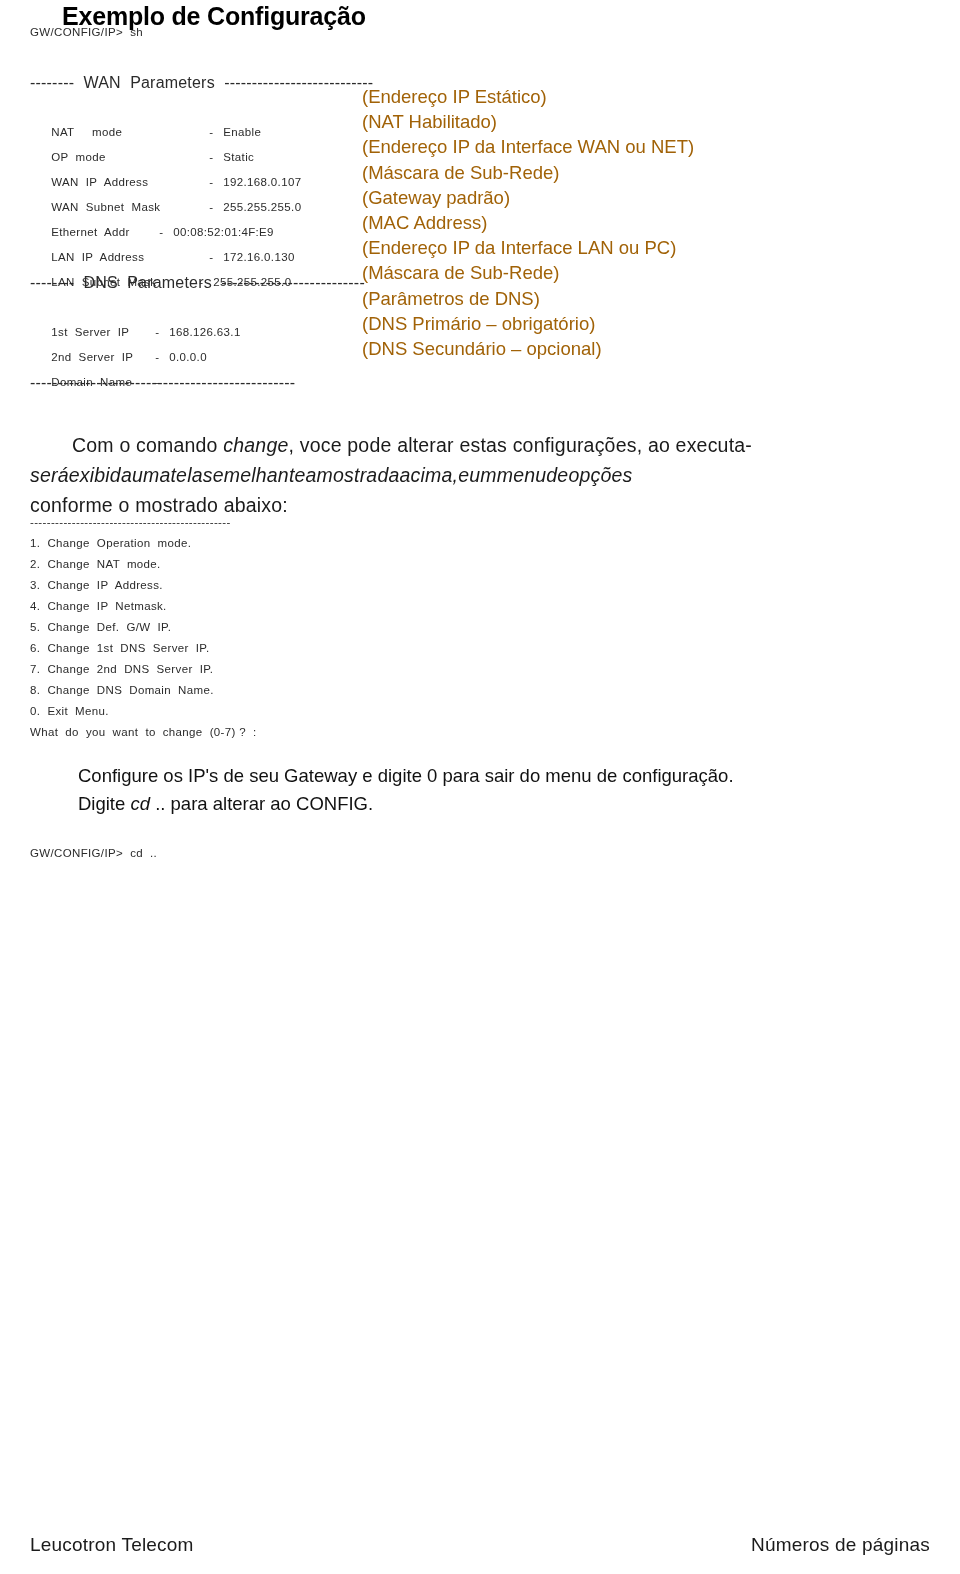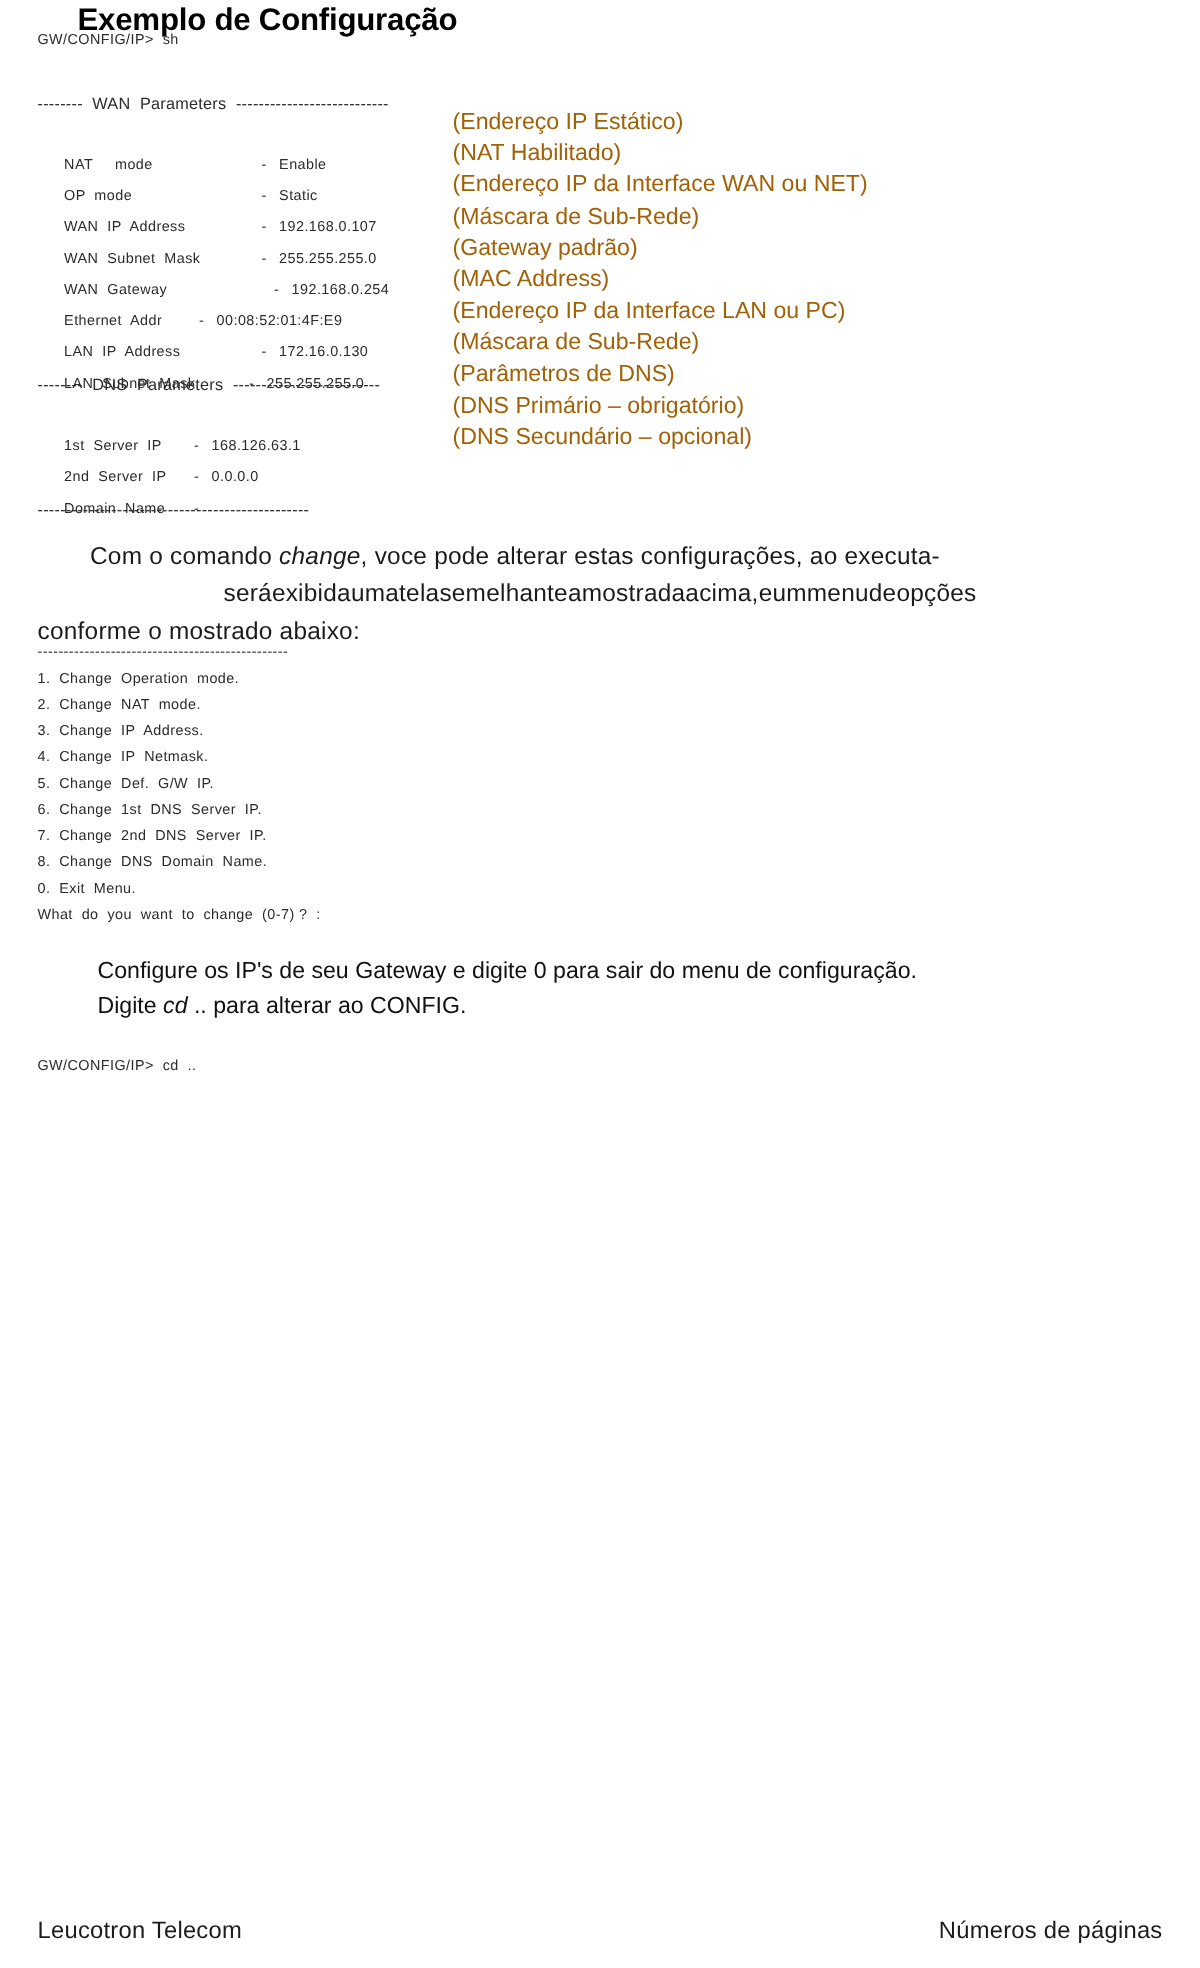--- a/index.html
+++ b/index.html
@@ -68,21 +68,21 @@
     white-space: pre;
     font-size: 11.5px;
     letter-spacing: 0.35px;
   }
   .p-key   { display: inline-block; }
   .p-dash  { display: inline-block; }
   .p-val   { display: inline-block; }
 
   .sep-line {
     white-space: pre;
-    font-size: 13px;
+    font-size: 16px;
     letter-spacing: 0.2px;
     height: 25px;
     line-height: 25px;
     color: #2b2b2b;
   }
 
   
   .annotations {
     position: absolute;
     left: 362px;
@@ -109,22 +109,23 @@
   }
   .body-para .indent { display: inline-block; width: 42px; }
   .body-para i { font-style: italic; }
 
   .line-just {
     display: block;
     white-space: nowrap;
   }
   .spread {
     display: flex;
-    justify-content: center;
+    justify-content: flex-start;
     width: 900px;
+    font-style: italic;
   }
 
   
   .menu-console {
     position: absolute;
     left: 30px;
     top: 512px;
     font-size: 11.5px;
     color: #2b2b2b;
     letter-spacing: 0.35px;
@@ -210,23 +211,20 @@
     </div>
 
     <div class="param-row">
       <span class="p-key" style="width:158px;">WAN  IP  Address</span><span class="p-dash" style="width:14px;">-</span><span class="p-val">192.168.0.107</span>
     </div>
 
     <div class="param-row">
       <span class="p-key" style="width:158px;">WAN  Subnet  Mask</span><span class="p-dash" style="width:14px;">-</span><span class="p-val">255.255.255.0</span>
     </div>
 
-    <div class="param-row">
-      <span class="p-key" style="width:168px;">WAN  Gateway</span><span class="p-dash" style="width:14px;">-</span><span class="p-val">192.168.0.254</span>
-    </div>
 
     <div class="param-row">
       <span class="p-key" style="width:108px;">Ethernet  Addr</span><span class="p-dash" style="width:14px;">-</span><span class="p-val">00:08:52:01:4F:E9</span>
     </div>
 
     <div class="param-row">
       <span class="p-key" style="width:158px;">LAN  IP  Address</span><span class="p-dash" style="width:14px;">-</span><span class="p-val">172.16.0.130</span>
     </div>
 
     <div class="param-row">

